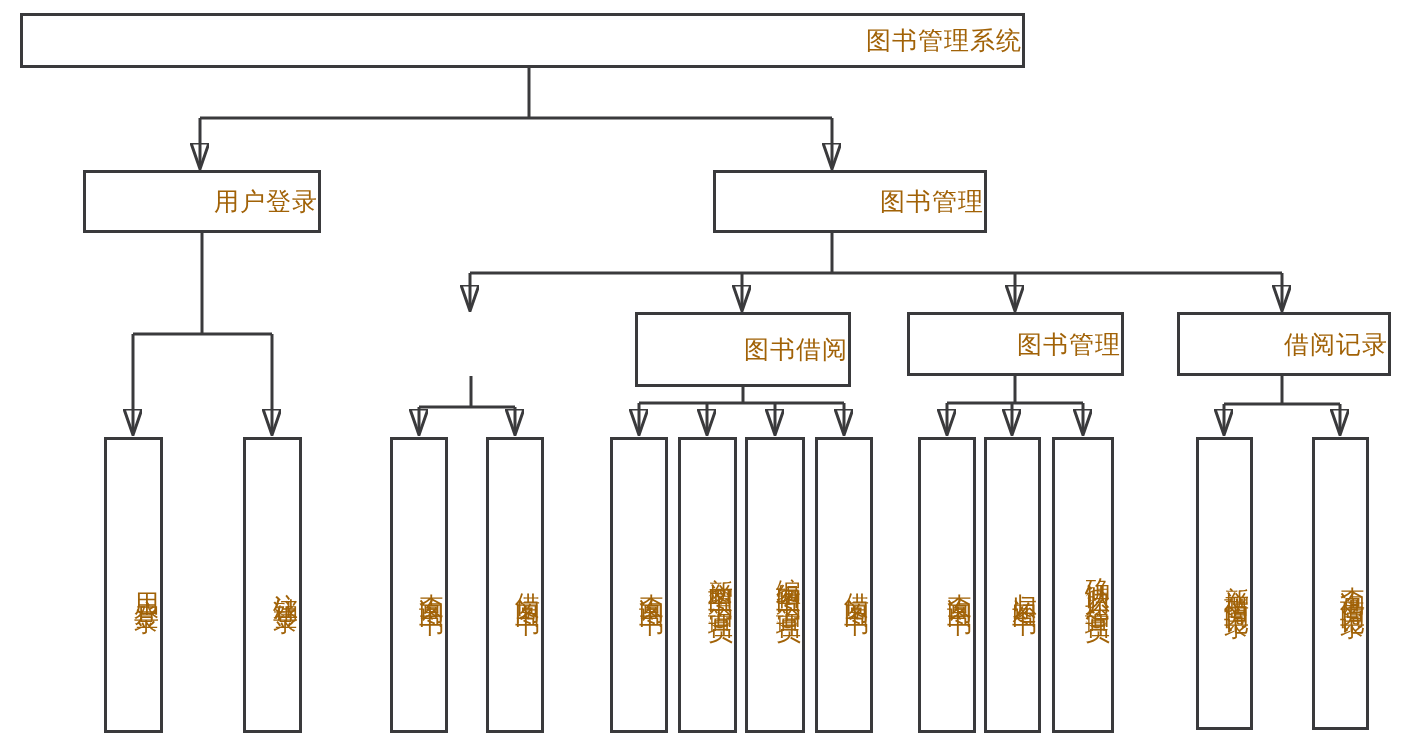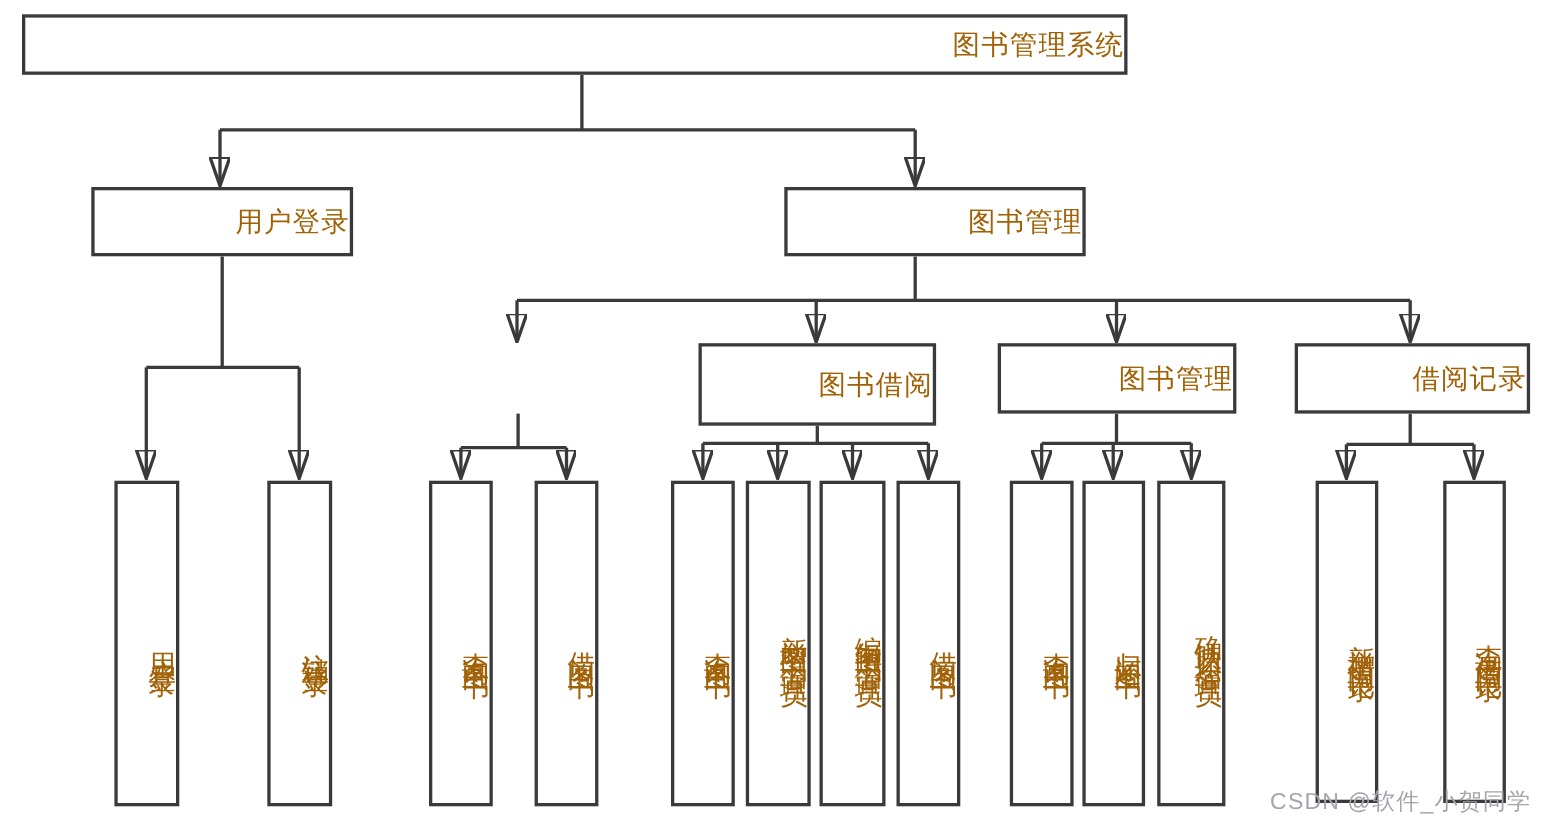--- a/index.html
+++ b/index.html
@@ -201,15 +201,14 @@
     <span class="v-label">确认归还（管理员）</span>
   </div>
 
   <div class="node leaf n-f12">
     <span class="v-label">新增借阅记录</span>
   </div>
   <div class="node leaf n-f13">
     <span class="v-label">查询借阅记录</span>
   </div>
 
-  <div class="watermark">CSDN @软件_小贺同学</div>
 
 </div>
 
 </body></html>

